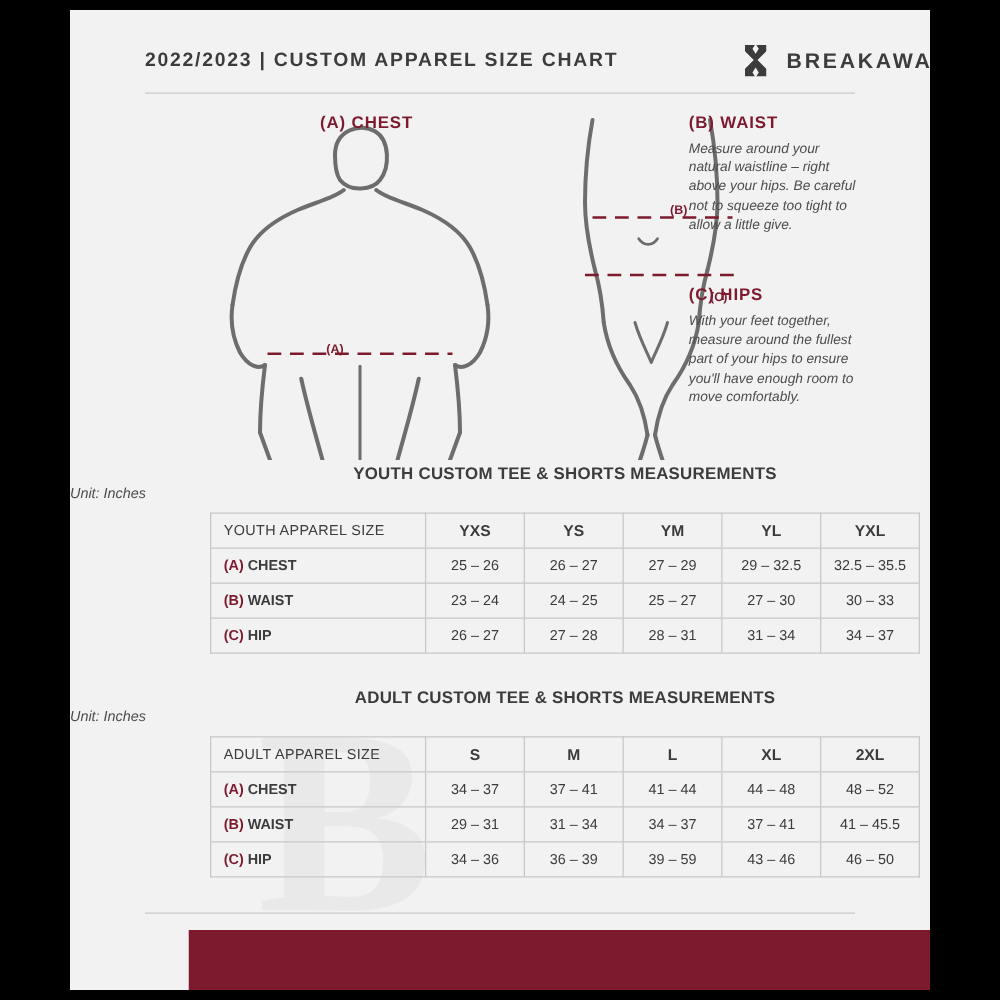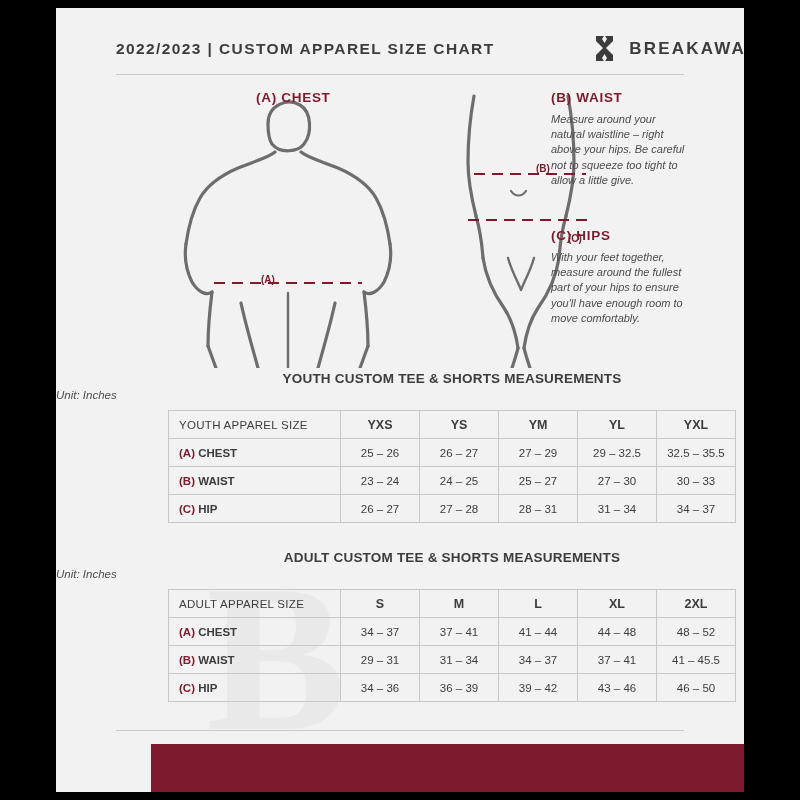--- a/index.html
+++ b/index.html
@@ -359,21 +359,21 @@
             <td>29 – 31</td>
             <td>31 – 34</td>
             <td>34 – 37</td>
             <td>37 – 41</td>
             <td>41 – 45.5</td>
           </tr>
           <tr>
             <td class="rowlabel"><span class="tag">(C)</span> <span>HIP</span></td>
             <td>34 – 36</td>
             <td>36 – 39</td>
-            <td>39 – 42</td>
+            <td>39 – 59</td>
             <td>43 – 46</td>
             <td>46 – 50</td>
           </tr>
         </tbody>
       </table>
     </div>
 
     <div class="footer-rule"></div>
     <div class="footer-bar"></div>
 

